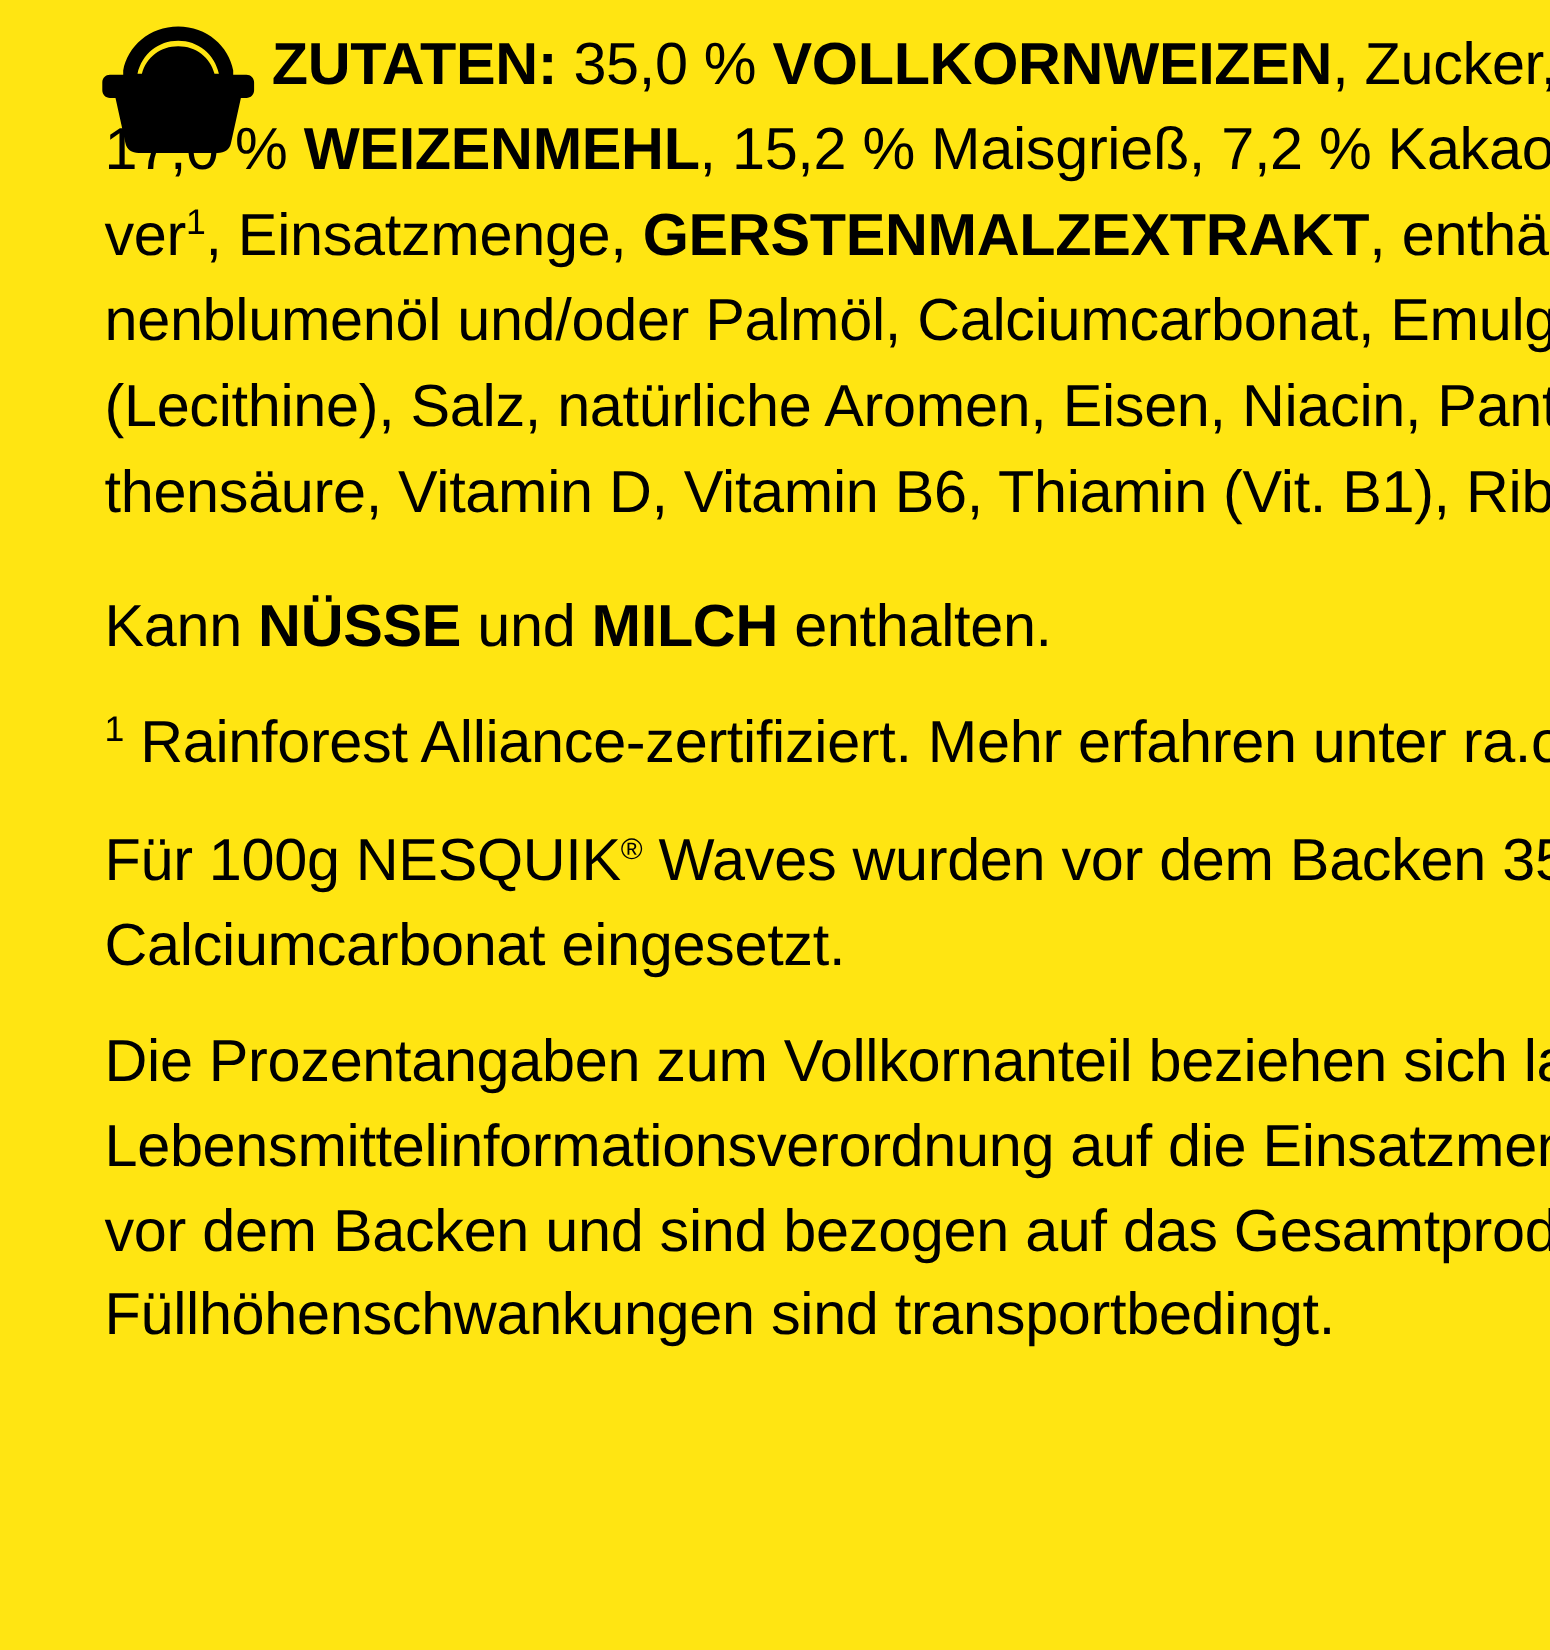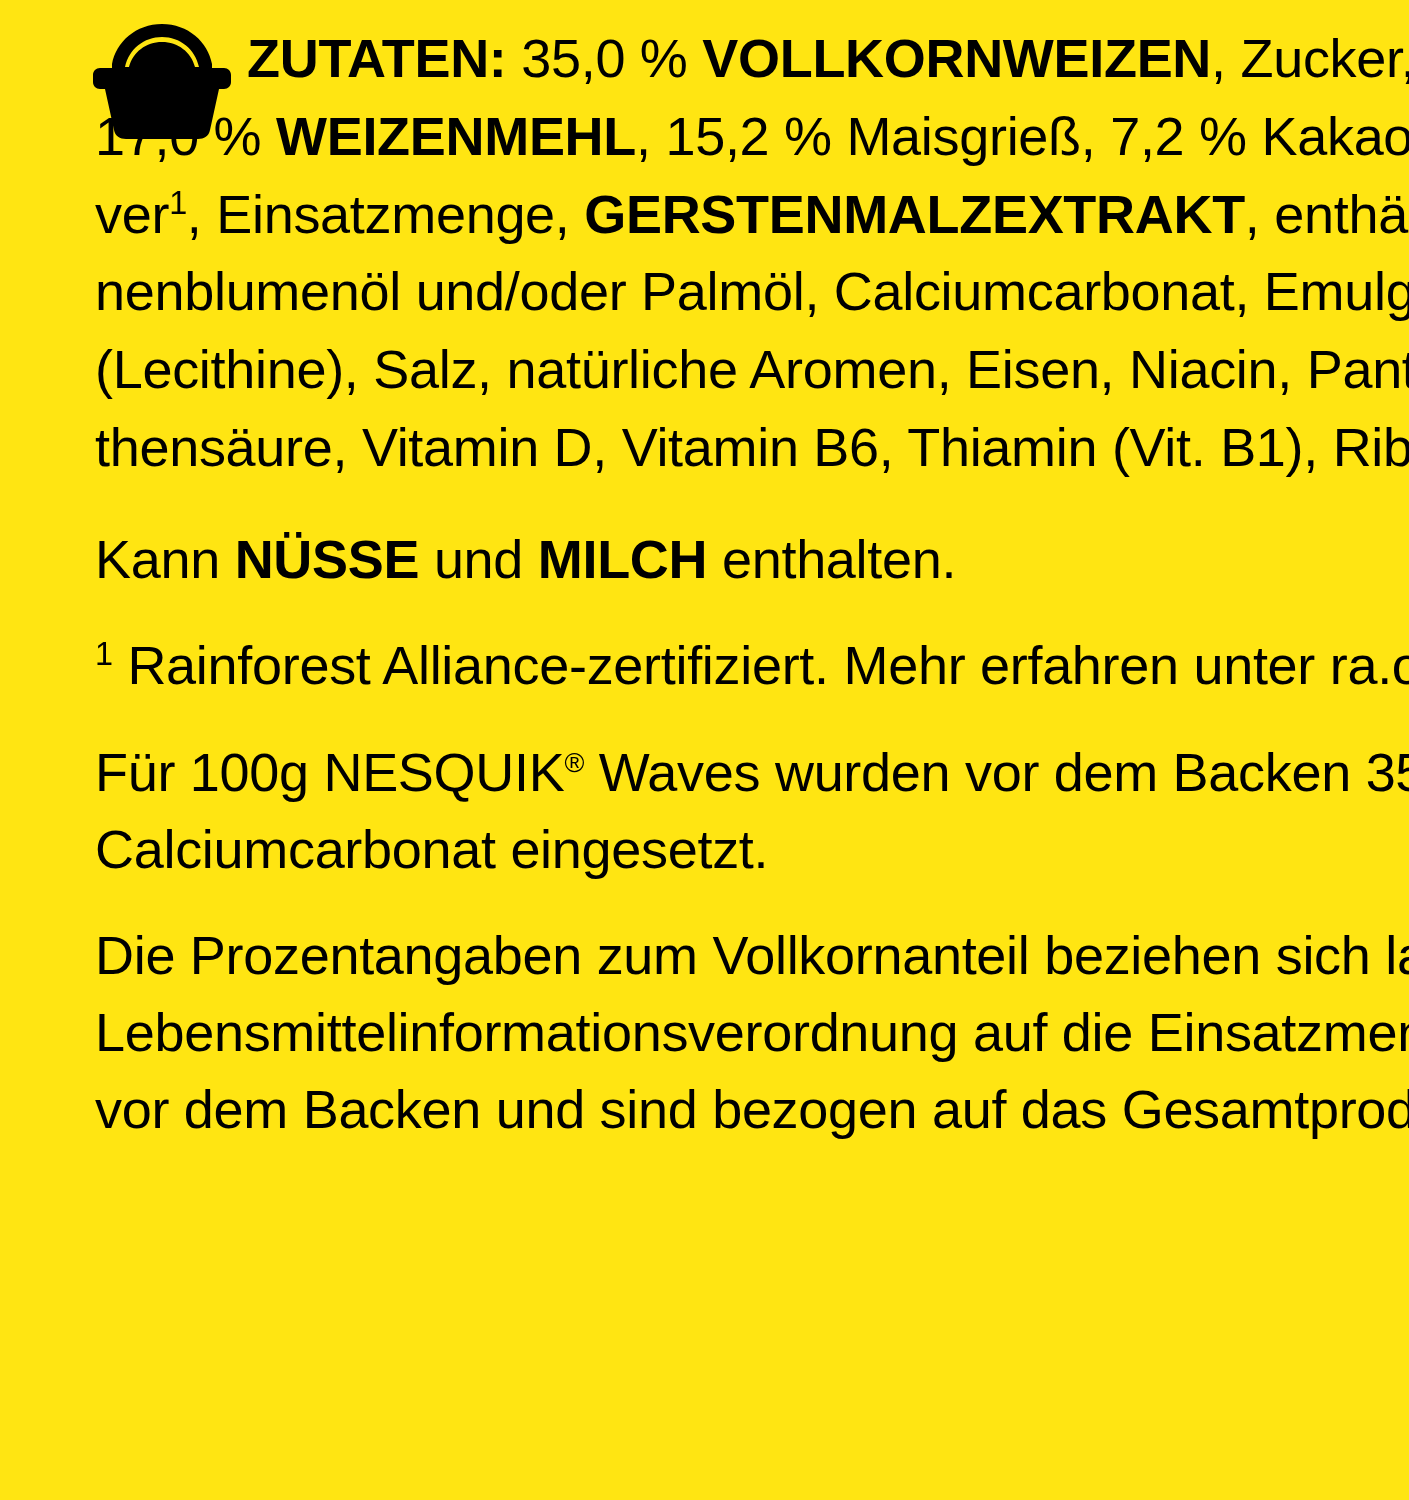--- a/index.html
+++ b/index.html
@@ -45,21 +45,21 @@
   }
   sup {
     font-size: 0.55em;
     vertical-align: super;
     line-height: 0;
   }
   .para {
     font-size: 54px;
     line-height: 1.42;
     letter-spacing: -0.3px;
-    margin-top: 34px;
+    margin-top: 44px;
   }
   .para.tight {
     margin-top: 30px;
   }
   .para-line {
     white-space: nowrap;
   }
   .reg {
     font-size: 0.5em;
     vertical-align: super;
@@ -101,15 +101,16 @@
 
   <div class="para tight">
     <div class="para-line"><span>Für 100g  NESQUIK</span><sup class="reg">®</sup><span> Waves wurden vor dem Backen 35,0 g</span></div>
     <div class="para-line"><span>Calciumcarbonat eingesetzt.</span></div>
   </div>
 
   <div class="para tight">
     <div class="para-line"><span>Die Prozentangaben zum Vollkornanteil beziehen sich laut</span></div>
     <div class="para-line"><span>Lebensmittelinformationsverordnung auf die Einsatzmenge</span></div>
     <div class="para-line"><span>vor dem Backen und sind bezogen auf das Gesamtprodukt.</span></div>
+    <div class="para-line"><span>Füllhöhenschwankungen sind transportbedingt.</span></div>
   </div>
 
 </div>
 
 </body></html>

